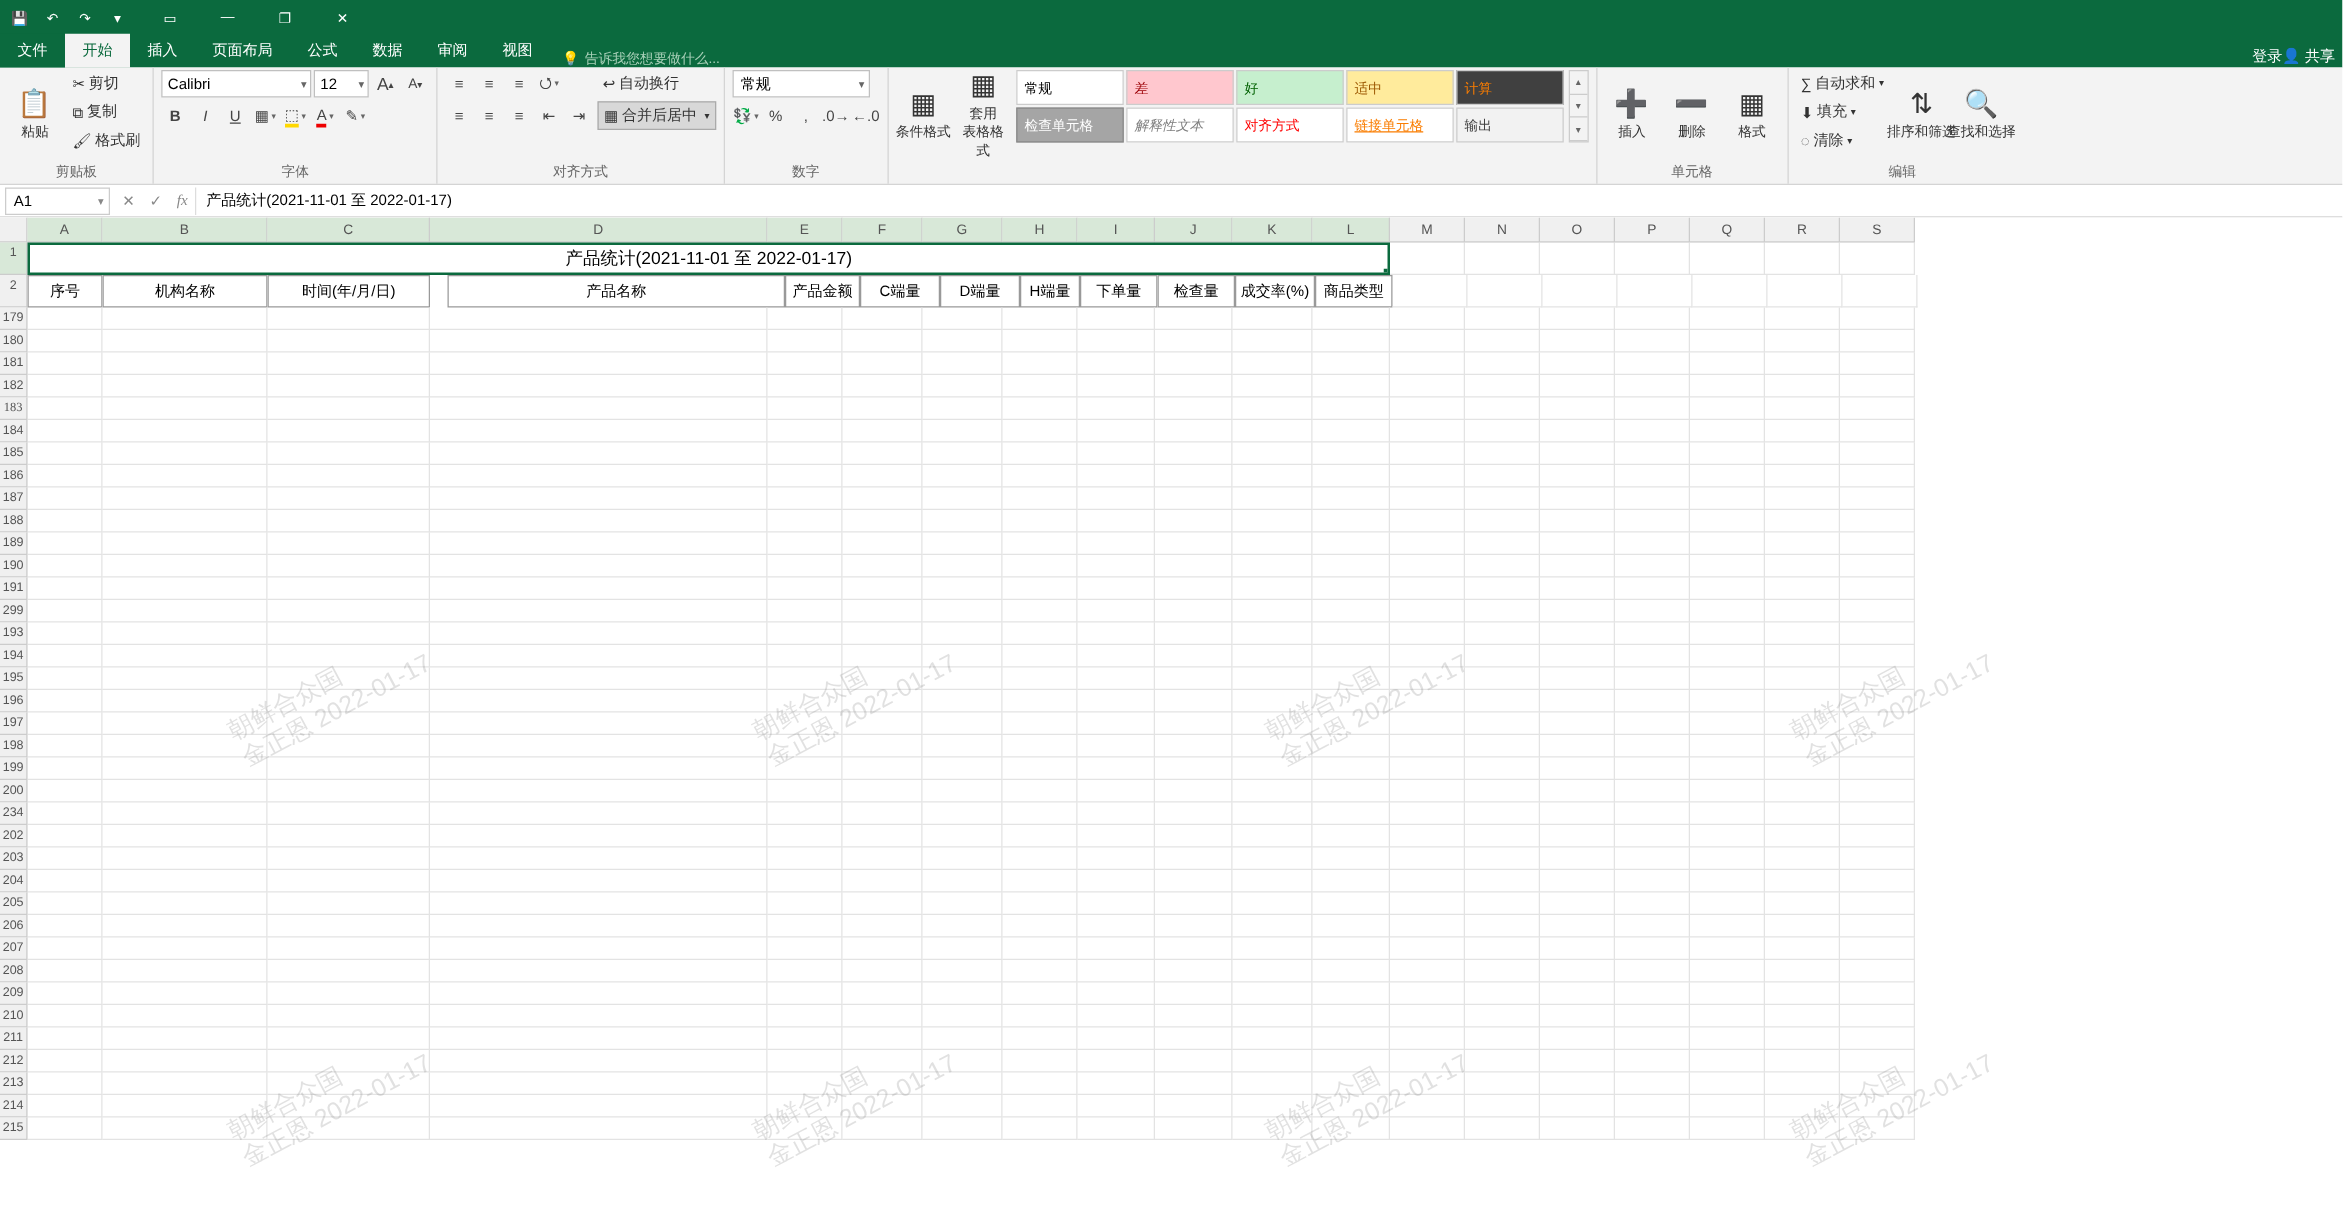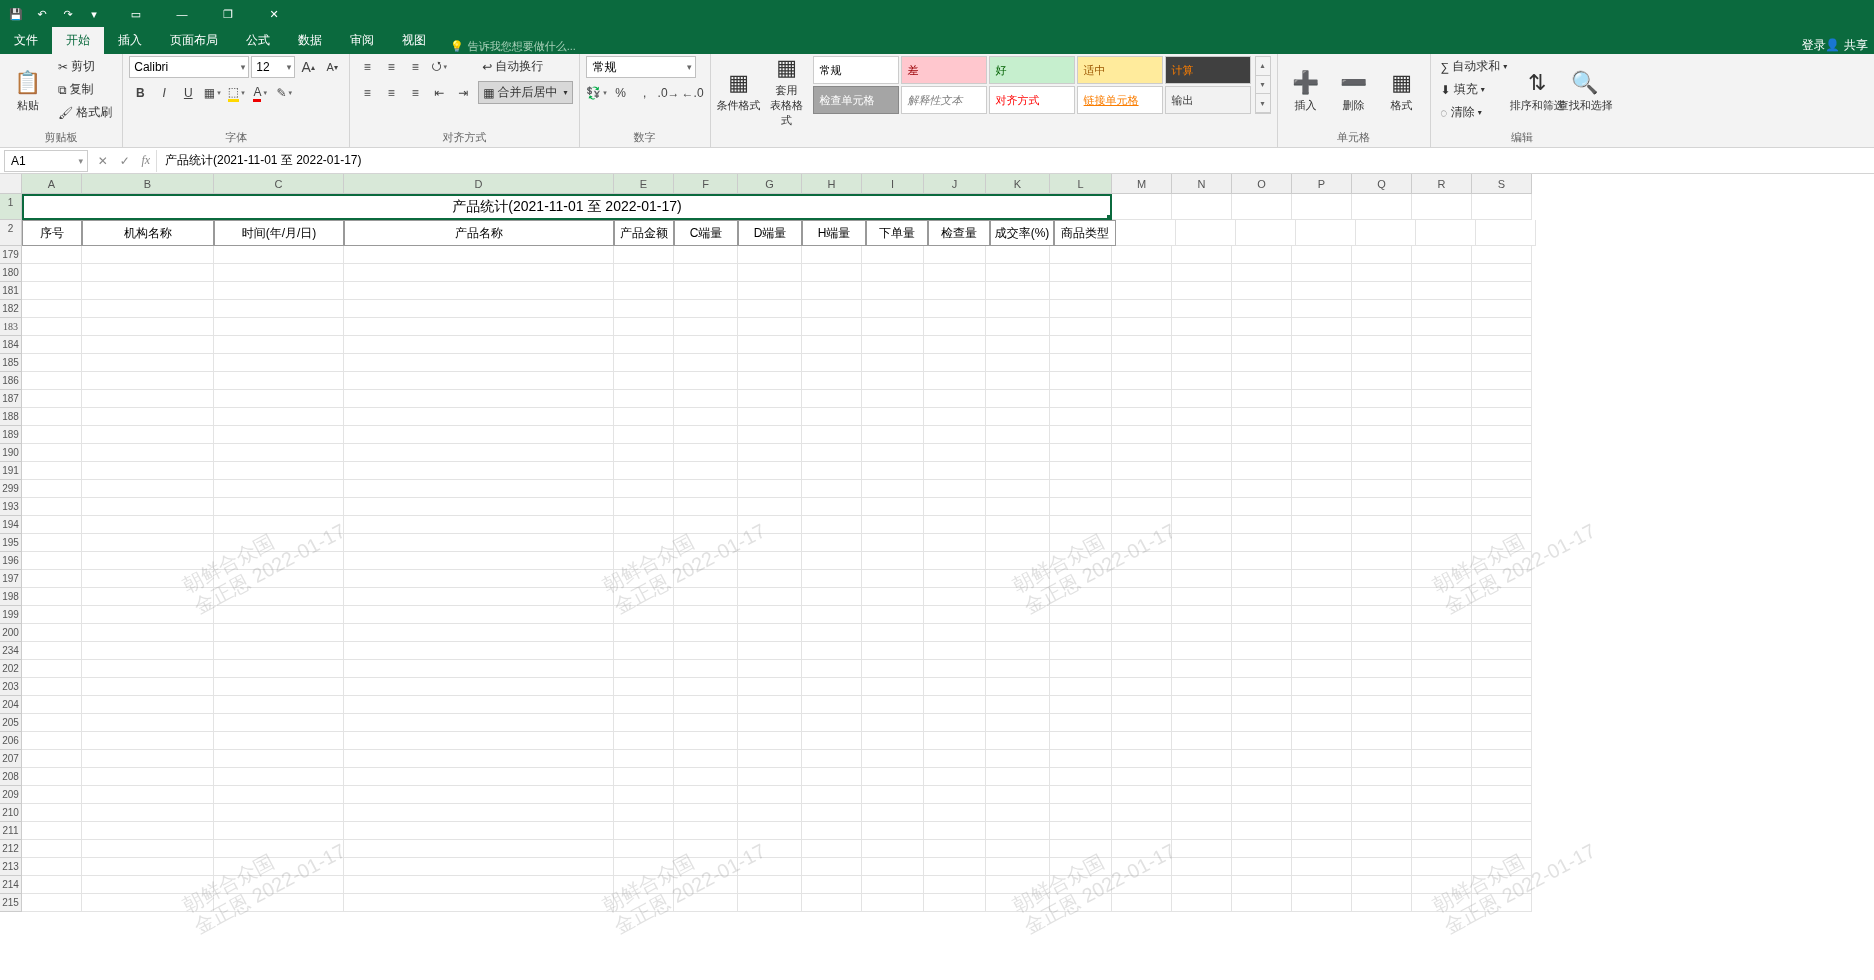--- a/index.html
+++ b/index.html
@@ -379,25 +379,25 @@
         <div class="cell" style="width: 60px; height: 26px;"></div>
         <div class="cell" style="width: 60px; height: 26px;"></div>
         <div class="cell" style="width: 60px; height: 26px;"></div>
         <div class="cell" style="width: 60px; height: 26px;"></div>
         <div class="cell" style="width: 60px; height: 26px;"></div>
       </div>
       <div class="cell-row" style="height: 26px;">
         <div class="cell header2" style="width: 60px; height: 26px;">序号</div>
         <div class="cell header2" style="width: 132px; height: 26px;">机构名称</div>
         <div class="cell header2" style="width: 130px; height: 26px;">时间(年/月/日)</div>
-        <div class="cell header2" style="width: 270px; height: 26px;">产品名称</div>
+        <div class="cell header2" style="width: 270px; height: 26px; margin-left: 14px;">产品名称</div>
         <div class="cell header2" style="width: 60px; height: 26px;">产品金额</div>
         <div class="cell header2" style="width: 64px; height: 26px;">C端量</div>
         <div class="cell header2" style="width: 64px; height: 26px;">D端量</div>
-        <div class="cell header2" style="width: 64px; height: 26px;">H端量</div>
+        <div class="cell header2" style="width: 48px; height: 26px;">H端量</div>
         <div class="cell header2" style="width: 62px; height: 26px;">下单量</div>
         <div class="cell header2" style="width: 62px; height: 26px;">检查量</div>
         <div class="cell header2" style="width: 64px; height: 26px;">成交率(%)</div>
         <div class="cell header2" style="width: 62px; height: 26px;">商品类型</div>
         <div class="cell" style="width: 60px; height: 26px;"></div>
         <div class="cell" style="width: 60px; height: 26px;"></div>
         <div class="cell" style="width: 60px; height: 26px;"></div>
         <div class="cell" style="width: 60px; height: 26px;"></div>
         <div class="cell" style="width: 60px; height: 26px;"></div>
         <div class="cell" style="width: 60px; height: 26px;"></div>

